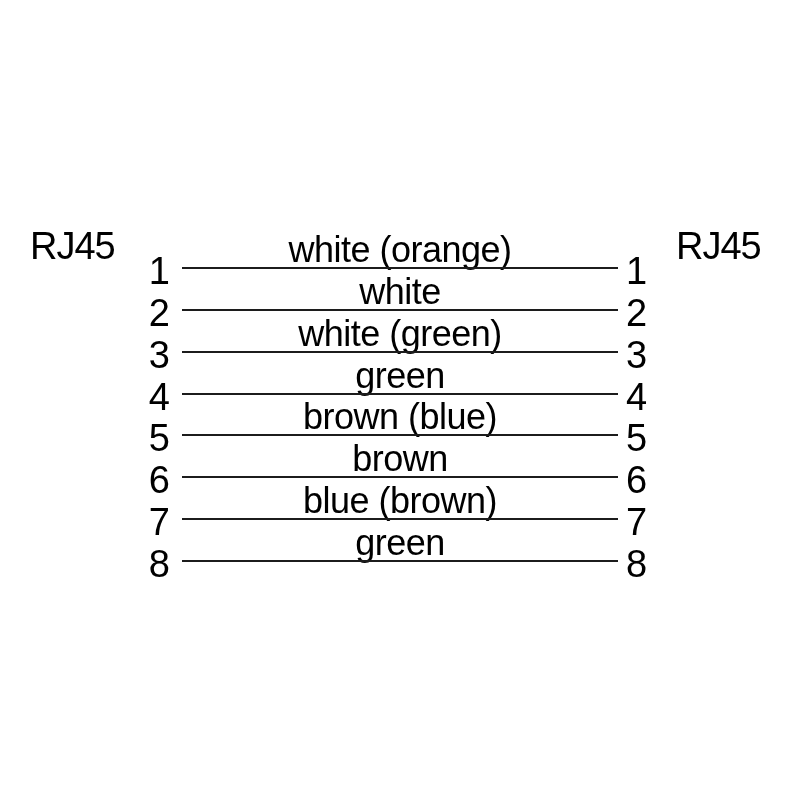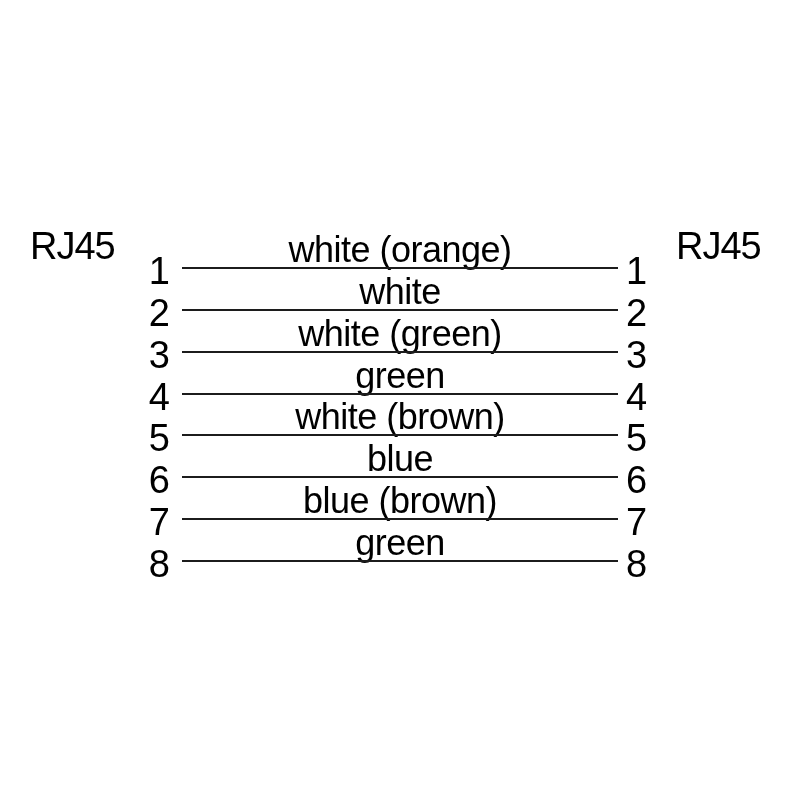--- a/index.html
+++ b/index.html
@@ -121,28 +121,28 @@
 
   <div class="wire r4">
     <div class="pin pin-left">4</div>
     <div class="wire-label">green</div>
     <div class="wire-line"></div>
     <div class="pin pin-right">4</div>
   </div>
 
   <div class="wire r5">
     <div class="pin pin-left">5</div>
-    <div class="wire-label">white (brown)</div>
+    <div class="wire-label">brown (blue)</div>
     <div class="wire-line"></div>
     <div class="pin pin-right">5</div>
   </div>
 
   <div class="wire r6">
     <div class="pin pin-left">6</div>
-    <div class="wire-label">blue</div>
+    <div class="wire-label">brown</div>
     <div class="wire-line"></div>
     <div class="pin pin-right">6</div>
   </div>
 
   <div class="wire r7">
     <div class="pin pin-left">7</div>
     <div class="wire-label">blue (brown)</div>
     <div class="wire-line"></div>
     <div class="pin pin-right">7</div>
   </div>

